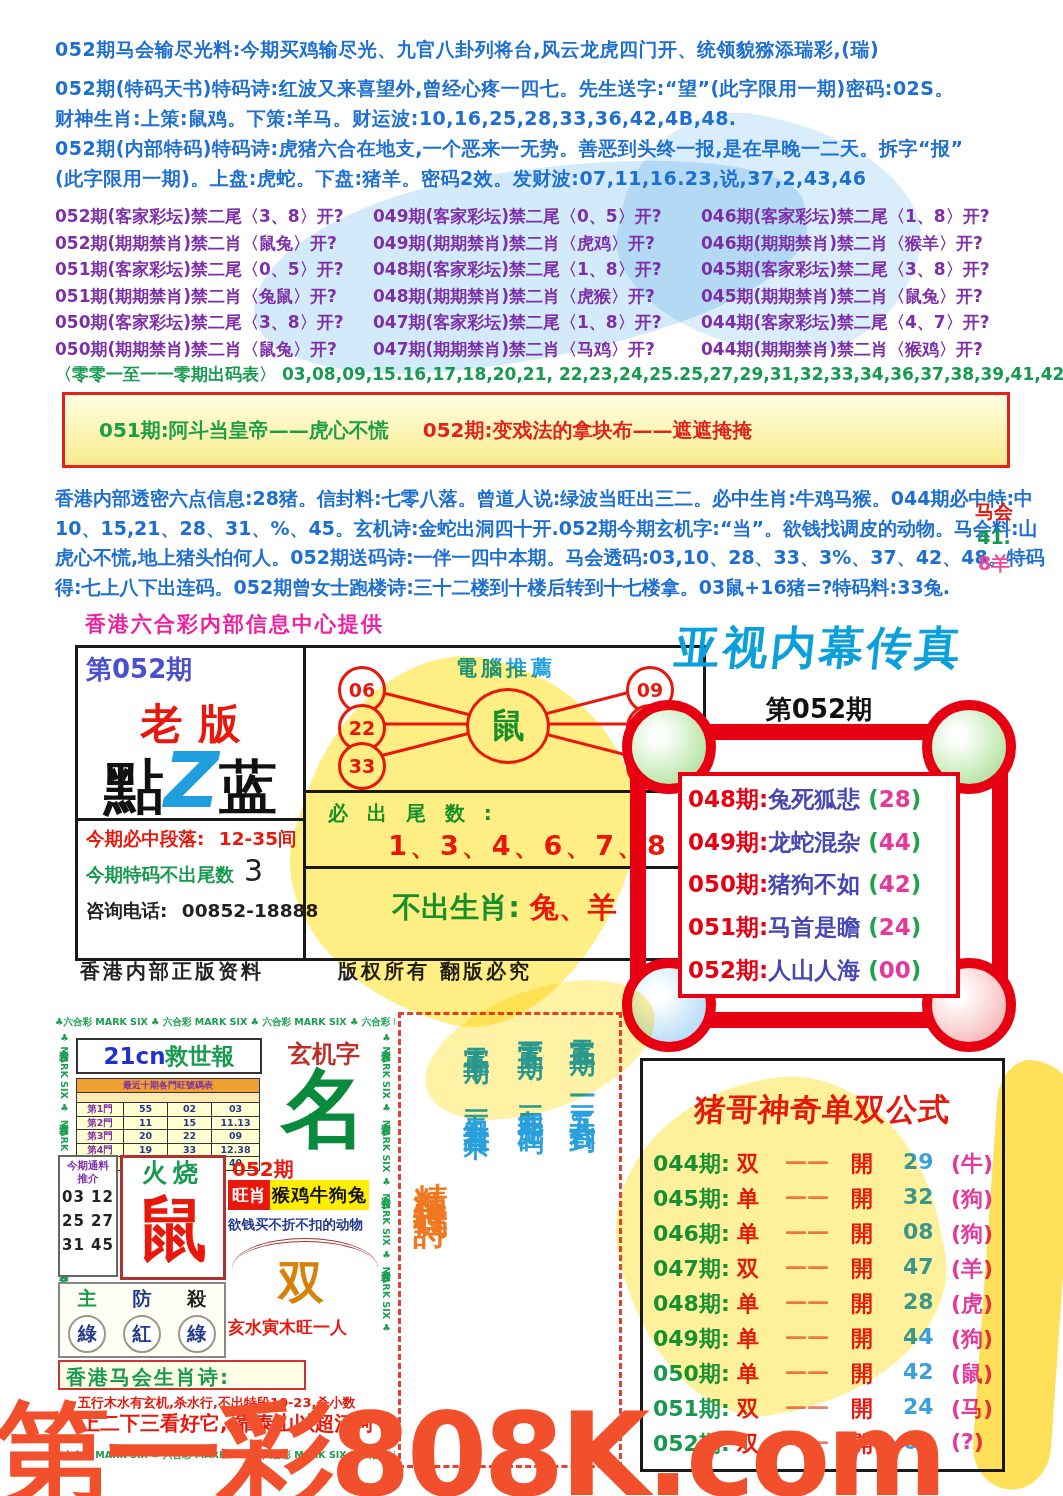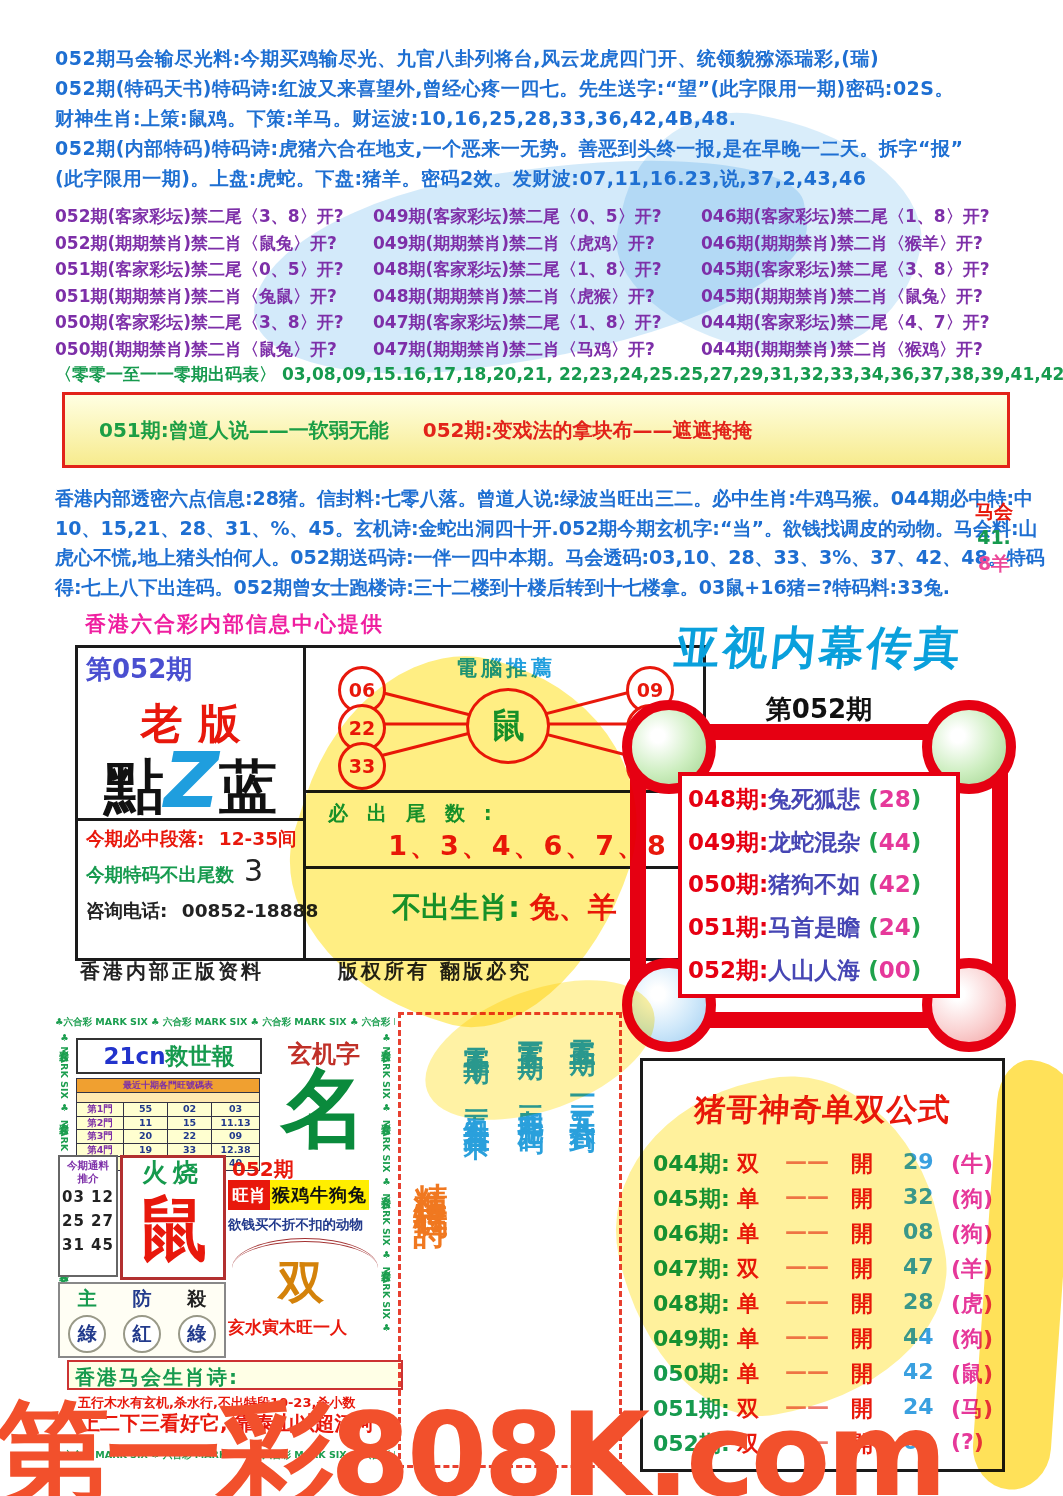--- a/index.html
+++ b/index.html
@@ -96,21 +96,21 @@
        display:flex;align-items:center;justify-content:center;font-size:19px;font-weight:bold;color:#223a8c;}
   .jissue{left:232px;top:1156px;width:150px;font-size:20px;font-weight:bold;color:#e8180c;}
   .wxrow{left:228px;top:1180px;display:flex;height:30px;}
   .wxlbl{background:#e8180c;color:#fff;font-size:17px;font-weight:bold;padding:0 4px;line-height:30px;}
   .wxval{background:#ffee00;color:#111;font-size:18px;font-weight:bold;line-height:30px;padding:0 2px;letter-spacing:1px;}
   .jhint{left:228px;top:1216px;width:154px;font-size:13.5px;font-weight:bold;color:#223a8c;white-space:nowrap;}
   .ribbon{left:232px;top:1238px;width:146px;height:26px;
           border-top:4px double #a23030;border-radius:50% 50% 0 0/100% 100% 0 0;}
   .shuang{left:278px;top:1252px;font-size:46px;font-weight:bold;color:#d4820a;}
   .jred{left:228px;top:1316px;width:156px;font-size:17px;font-weight:bold;color:#e8180c;white-space:nowrap;}
-  .poemstrip{left:67px;top:1360px;width:336px;height:30px;border:2px solid #c33;background:#ffffe6;
+  .poemstrip{left:58px;top:1360px;width:248px;height:30px;border:2px solid #c33;background:#ffffe6;
              font-size:20px;font-weight:bold;color:#169a4e;line-height:30px;padding-left:6px;letter-spacing:2px;box-sizing:border-box;}
   .poem1{left:78px;top:1394px;width:306px;font-size:13px;font-weight:bold;color:#e8180c;white-space:nowrap;}
   .poem2{left:80px;top:1410px;width:302px;font-size:20px;font-weight:bold;color:#e8180c;white-space:nowrap;}
   
   .jzbox{left:398px;top:1012px;width:224px;height:456px;border:3px dashed #e84030;box-sizing:border-box;}
   .vcol{writing-mode:vertical-rl;text-orientation:upright;color:#2aa0dc;font-size:26px;font-weight:bold;
         letter-spacing:4px;height:440px;}
   .jztitle{writing-mode:vertical-rl;text-orientation:upright;color:#f07820;font-size:34px;font-weight:bold;
            letter-spacing:8px;}
   
@@ -118,21 +118,21 @@
           letter-spacing:-4px;z-index:50;}
   .hl{mix-blend-mode:multiply;pointer-events:none;z-index:40;}
   .hlb{mix-blend-mode:multiply;pointer-events:none;z-index:0;}
 </style>
 </head>
 <body>
 
 <div class="abs hlb" style="left:250px;top:170px;width:560px;height:190px;background:rgba(130,195,240,0.35);border-radius:48% 52% 60% 40%/60% 40% 55% 45%;transform:rotate(-8deg);"></div>
 <div class="abs hlb" style="left:620px;top:120px;width:300px;height:230px;background:rgba(130,195,240,0.30);border-radius:40% 60% 45% 55%/55% 45% 60% 40%;transform:rotate(12deg);"></div>
 
-<div class="abs topline" style="top:44px">052期马会输尽光料:今期买鸡输尽光、九官八卦列将台,风云龙虎四门开、统领貌猕添瑞彩,(瑞)</div>
+<div class="abs topline" style="top:35px">052期马会输尽光料:今期买鸡输尽光、九官八卦列将台,风云龙虎四门开、统领貌猕添瑞彩,(瑞)</div>
 <div class="abs topline" style="top:74px">052期(特码天书)特码诗:红波又来喜望外,曾经心疼一四七。先生送字:“望”(此字限用一期)密码:02S。</div>
 <div class="abs topline" style="top:104px">财神生肖:上策:鼠鸡。下策:羊马。财运波:10,16,25,28,33,36,42,4B,48.</div>
 <div class="abs topline" style="top:134px">052期(内部特码)特码诗:虎猪六合在地支,一个恶来一无势。善恶到头终一报,是在早晚一二天。拆字“报”</div>
 <div class="abs topline" style="top:164px">(此字限用一期)。上盘:虎蛇。下盘:猪羊。密码2效。发财波:07,11,16.23,说,37,2,43,46</div>
 
 <div class="abs bantable">
   <span>052期(客家彩坛)禁二尾〈3、8〉开?</span>
   <span>049期(客家彩坛)禁二尾〈0、5〉开?</span>
   <span>046期(客家彩坛)禁二尾〈1、8〉开?</span>
   <span>052期(期期禁肖)禁二肖〈鼠兔〉开?</span>
@@ -151,21 +151,21 @@
   <span>047期(期期禁肖)禁二肖〈马鸡〉开?</span>
   <span>044期(期期禁肖)禁二肖〈猴鸡〉开?</span>
 </div>
 
 <div class="abs chuma">
   <span>〈零零一至一一零期出码表〉</span>
   <span>03,08,09,15.16,17,18,20,21, 22,23,24,25.25,27,29,31,32,33,34,36,37,38,39,41,42,43, 46</span>
 </div>
 
 <div class="abs riddlebox">
-  <span style="color:#1c9e45;margin-left:34px;">051期:曾道人说——一软弱无能</span>
+  <span style="color:#1c9e45;margin-left:34px;">051期:阿斗当皇帝——虎心不慌</span>
   <span style="color:#e2231a;margin-left:34px;">052期:变戏法的拿块布——遮遮掩掩</span>
 </div>
 
 <div class="abs para" style="top:484px">
   <div>香港内部透密六点信息:28猪。信封料:七零八落。曾道人说:绿波当旺出三二。必中生肖:牛鸡马猴。044期必中特:中</div>
   <div>10、15,21、28、31、%、45。玄机诗:金蛇出洞四十开.052期今期玄机字:“当”。欲钱找调皮的动物。马会料:山</div>
   <div>虎心不慌,地上猪头怕何人。052期送码诗:一伴一四中本期。马会透码:03,10、28、33、3%、37、42、48。特码</div>
   <div>得:七上八下出连码。052期曾女士跑楼诗:三十二楼到十楼后转到十七楼拿。03鼠+16猪=?特码料:33兔.</div>
 </div>
 <div class="abs stamp">

